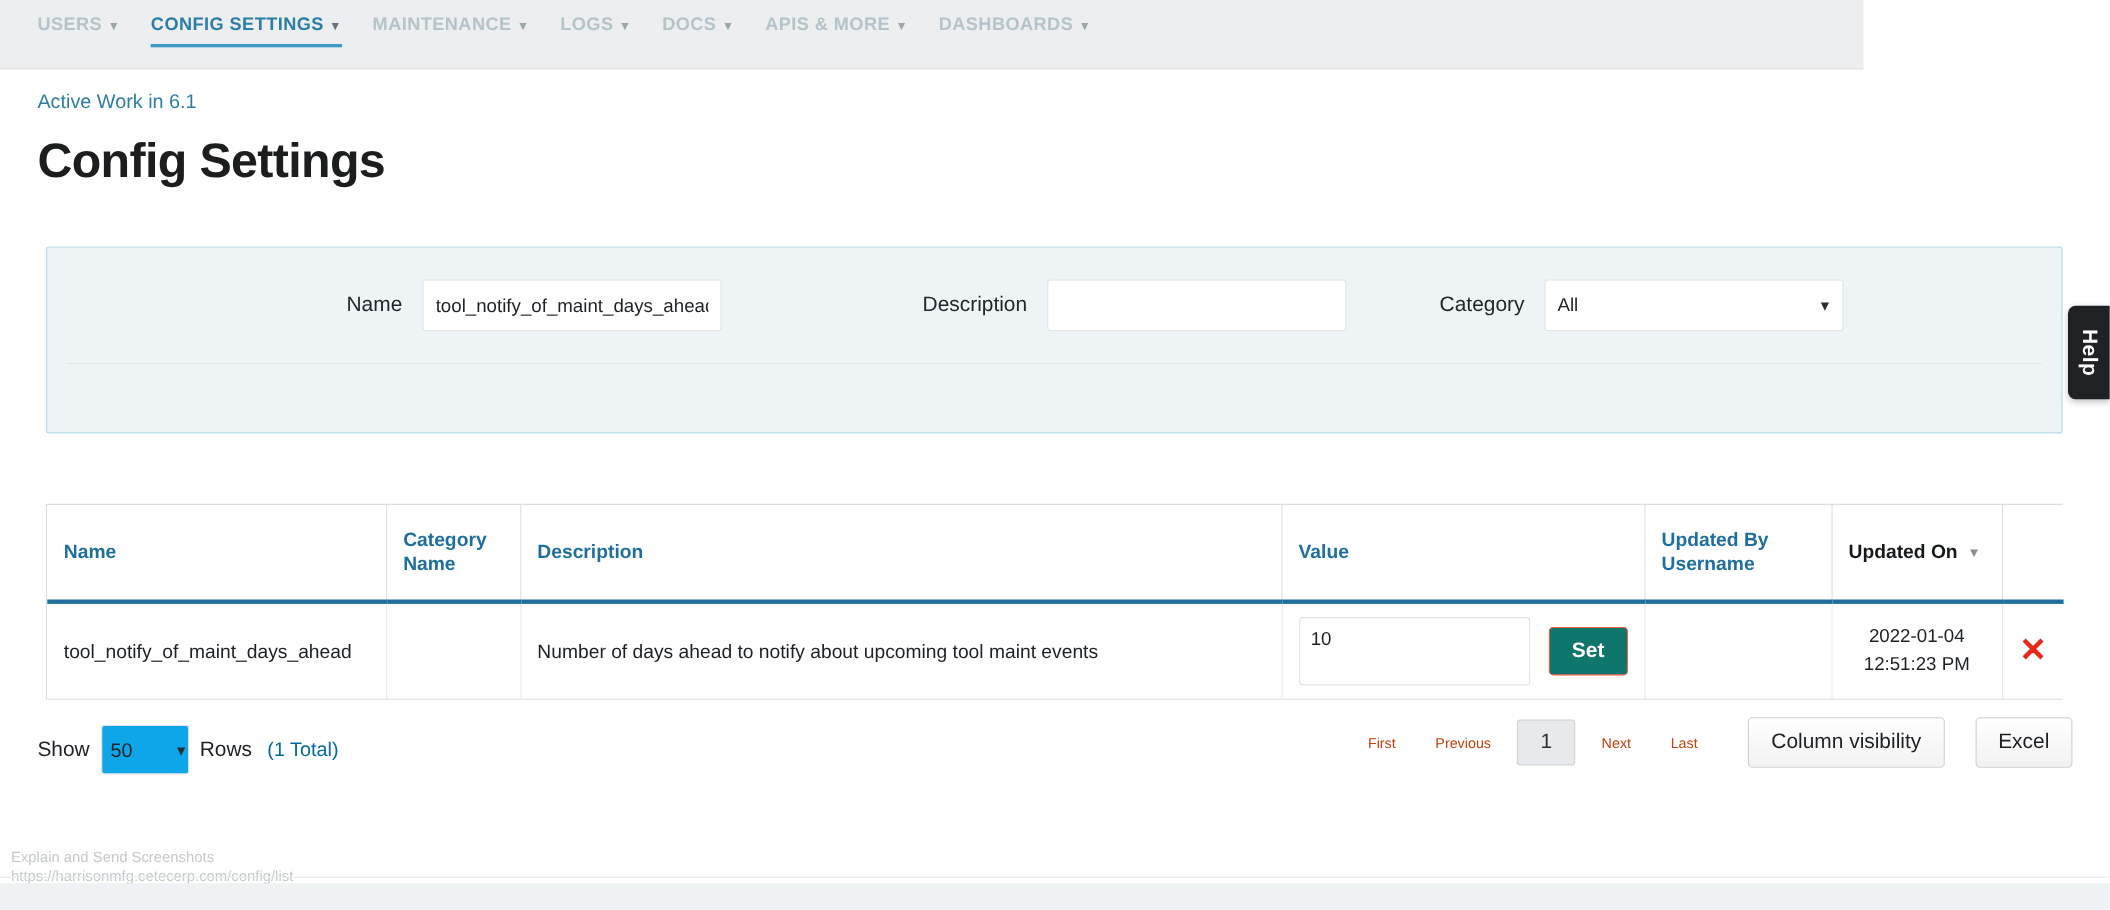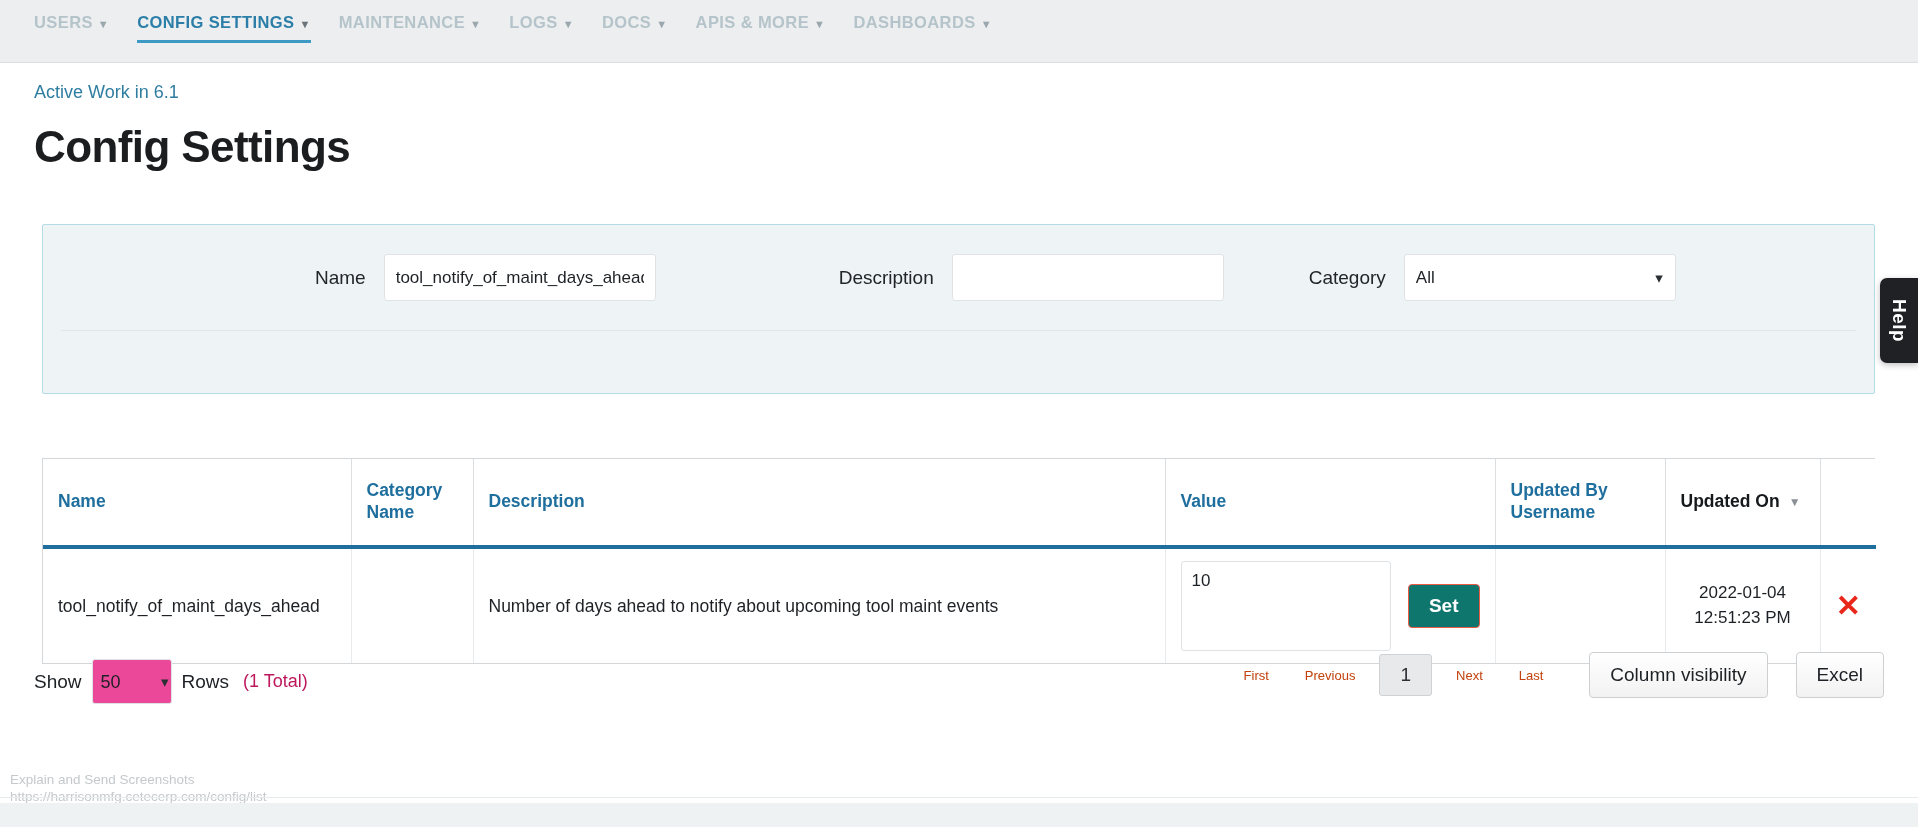--- a/index.html
+++ b/index.html
@@ -7,21 +7,21 @@
     margin: 0; padding: 0;
     width: 1918px; height: 827px;
     background: #ffffff;
     font-family: "Liberation Sans", sans-serif;
     overflow: hidden;
   }
   #page { position: relative; width: 1918px; height: 827px; background:#fff; }
 
   
   .topnav {
-    position: absolute; left:0; top:0; width:1918px; height:63px;
+    position: absolute; left:0; top:0; width:1694px; height:63px;
     background:#eceeef;
     border-bottom:1px solid #dcdfe0;
   }
   .nav-inner { position:absolute; left:34px; top:0; height:63px; display:flex; align-items:flex-start; }
   .nav-item {
     position:relative;
     font-size:16.5px; font-weight:700; letter-spacing:.4px;
     color:#b5c4ca; text-transform:uppercase;
     padding:14px 0 14px 0; margin-right:28px;
     white-space:nowrap; cursor:pointer; line-height:1;
@@ -116,21 +116,21 @@
   .col-name  { width:308px; }
   .col-cat   { width:122px; }
   .col-desc  { width:692px; }
   .col-val   { width:330px; }
   .col-user  { width:170px; }
   .col-upd   { width:155px; }
   .col-del   { width:56px; }
 
   .value-cell { display:flex; align-items:center; }
   .value-box {
-    width:225px; height:90px; background:#fff;
+    width:225px; height:62px; background:#fff;
     border:1px solid #dfe3e5; border-radius:3px;
     font-family:"Liberation Sans", sans-serif; font-size:17px; color:#1d2125;
     padding:9px 10px; resize:none; outline:none; line-height:1.2;
   }
   .set-btn {
     margin-left:17px;
     background:#0f766e; border:1px solid #eb5b43; border-radius:4px;
     color:#fff; font-family:"Liberation Sans", sans-serif;
     font-size:19px; font-weight:700;
     padding:10px 20px; cursor:pointer;
@@ -144,25 +144,25 @@
   
   .footer-bar {
     position:absolute; left:0; top:652px; width:1918px; height:70px;text-decoration:underline;
   }
   .show-grp {
     position:absolute; left:34px; top:7px; display:flex; align-items:center;
     font-size:19px; color:#1d2125;
   }
   .rows-select {
     width:80px; height:45px; margin:0 10px;
-    background:#ec4899; border:1px solid #dfe3e5; border-radius:3px;
+    background:#0ea5e9; border:1px solid #dfe3e5; border-radius:3px;
     font-family:"Liberation Sans", sans-serif; font-size:18px; color:#1d2125;
     padding:0 8px; appearance:none; -webkit-appearance:none; outline:none; text-align:left;
   }
-  .total-txt { margin-left:14px; font-size:18px; color:#be185d; }
+  .total-txt { margin-left:14px; font-size:18px; color:#0369a1; }
 
   .pager { position:absolute; right:34px; top:0; display:flex; align-items:center; }
   .pg-link {
     font-size:13px; color:#c2410c; padding:10px 18px; cursor:pointer; white-space:nowrap;
   }
   .pg-num {
     font-size:19px; color:#2c3135; background:#e8e9ea;
     border:1px solid #cfd2d4; border-radius:3px;
     padding:9px 20px; margin:0 6px; cursor:pointer;
   }

